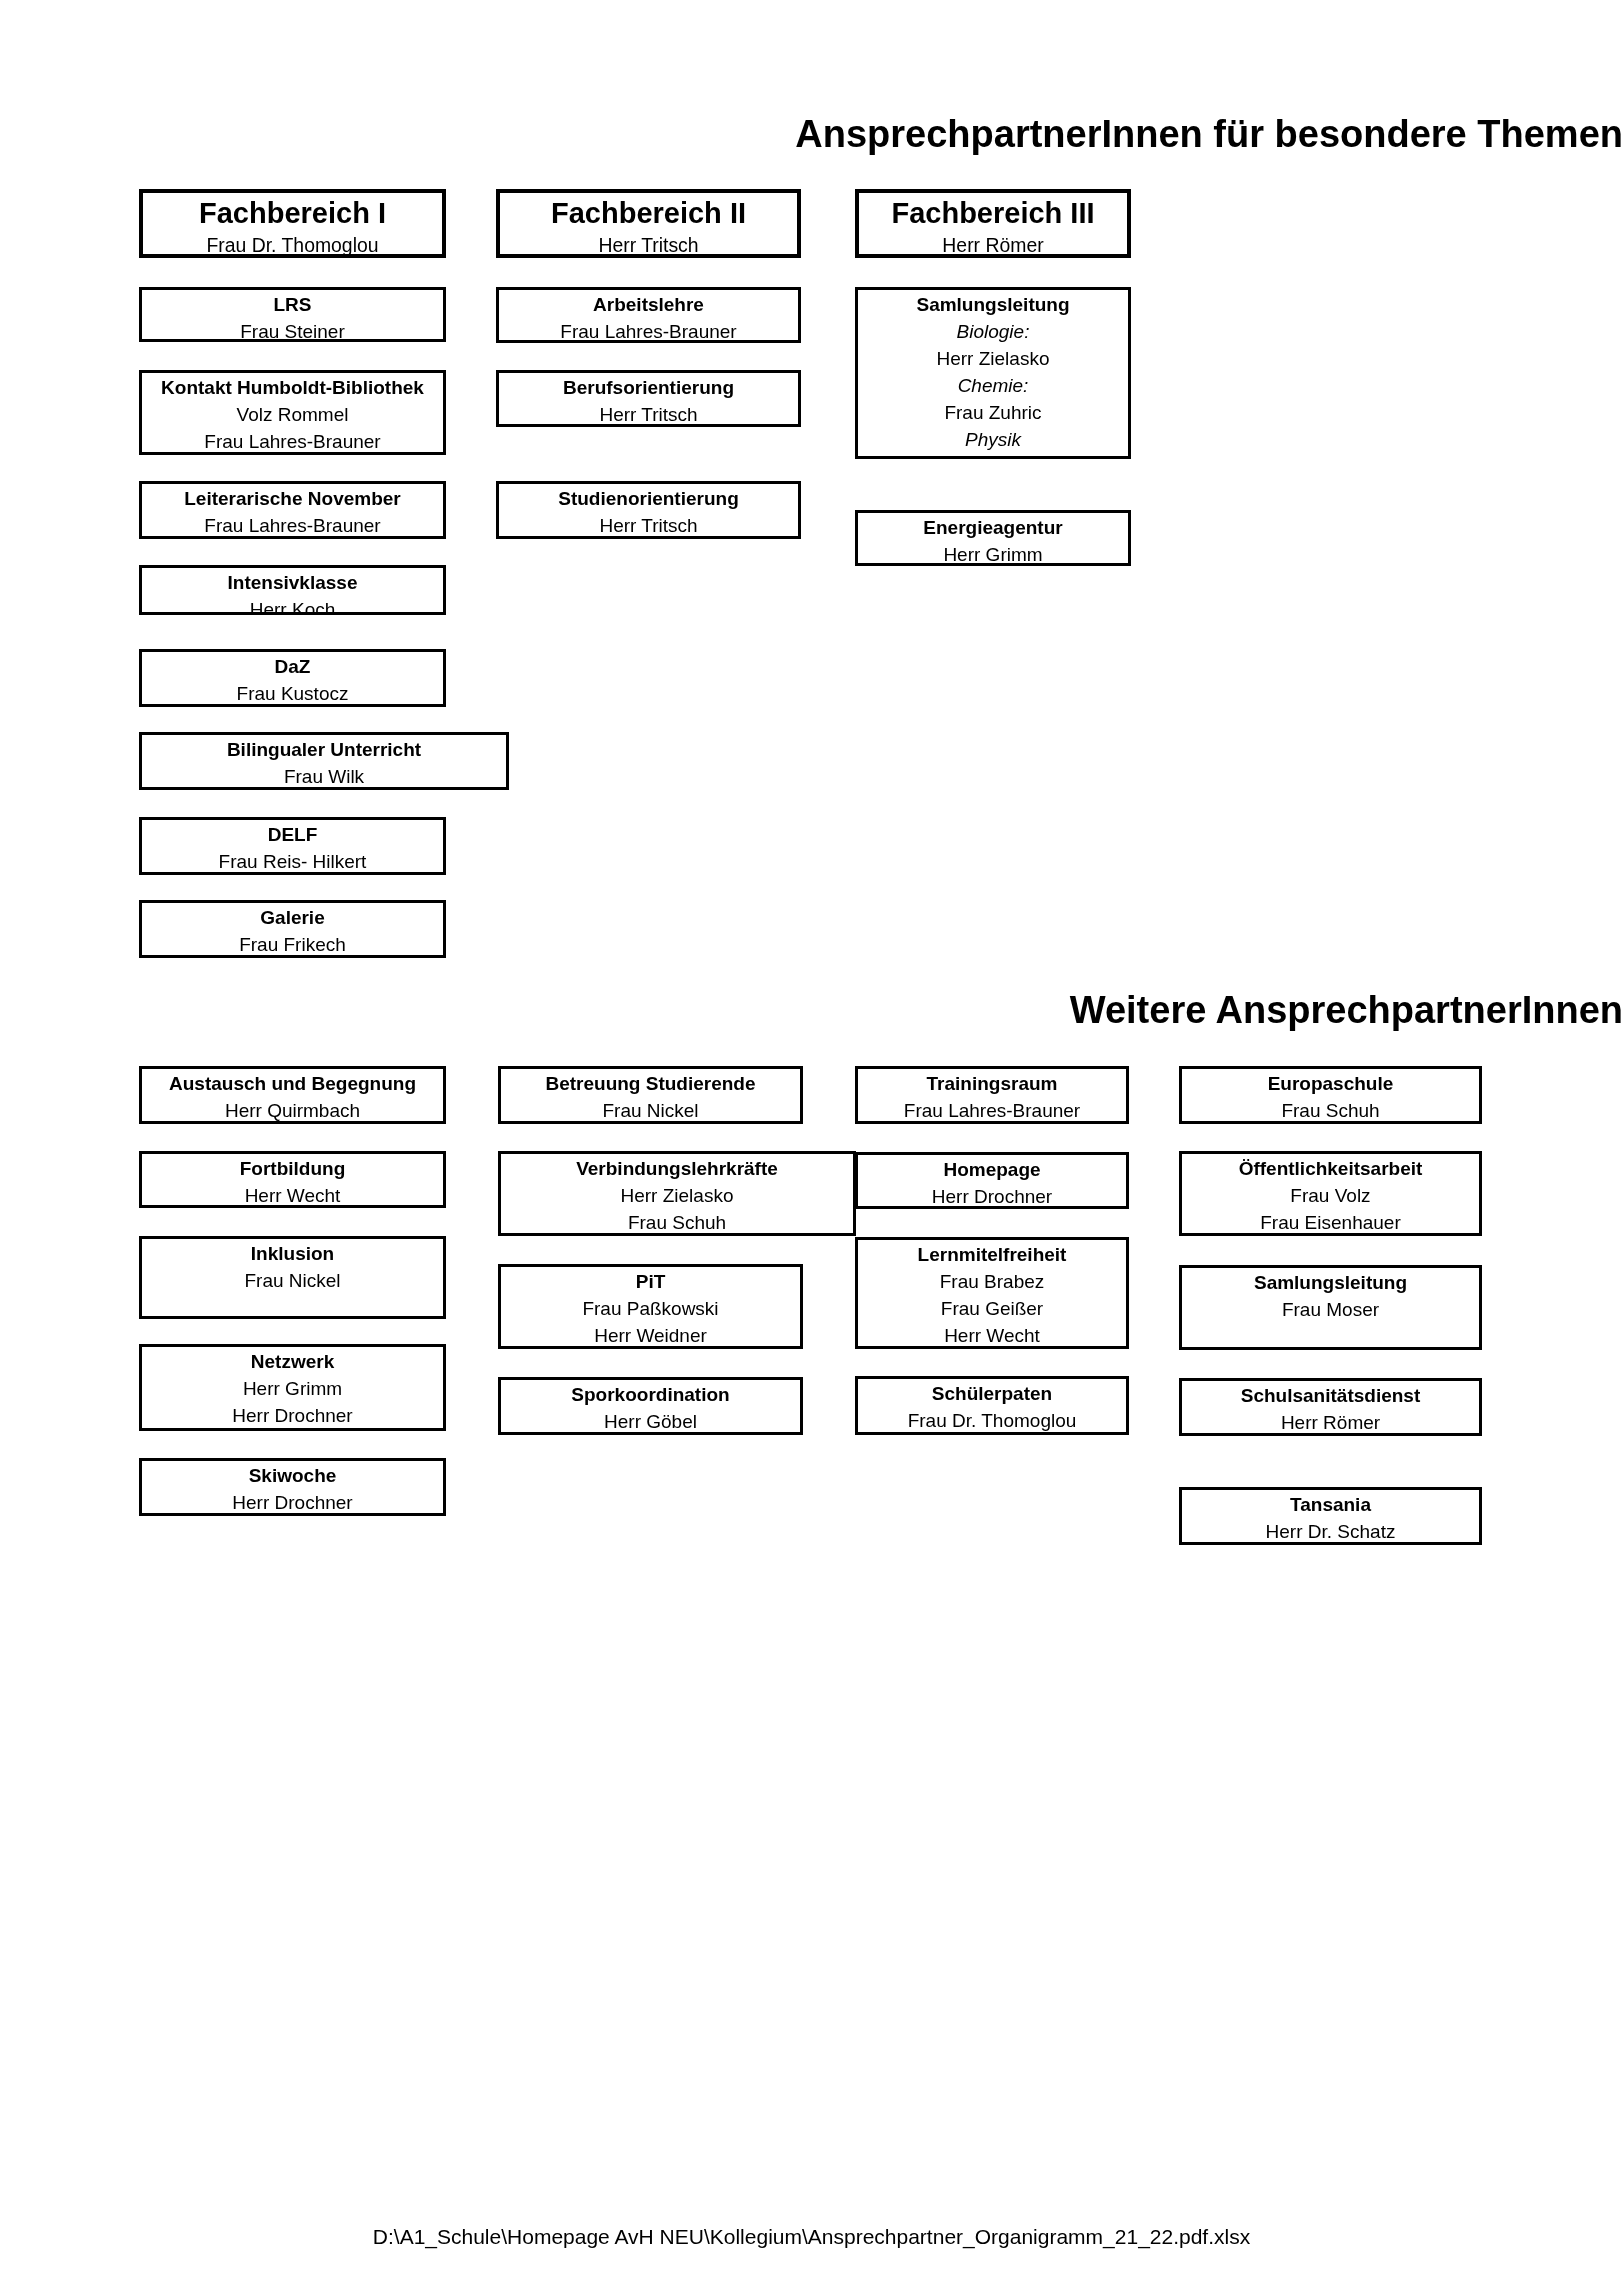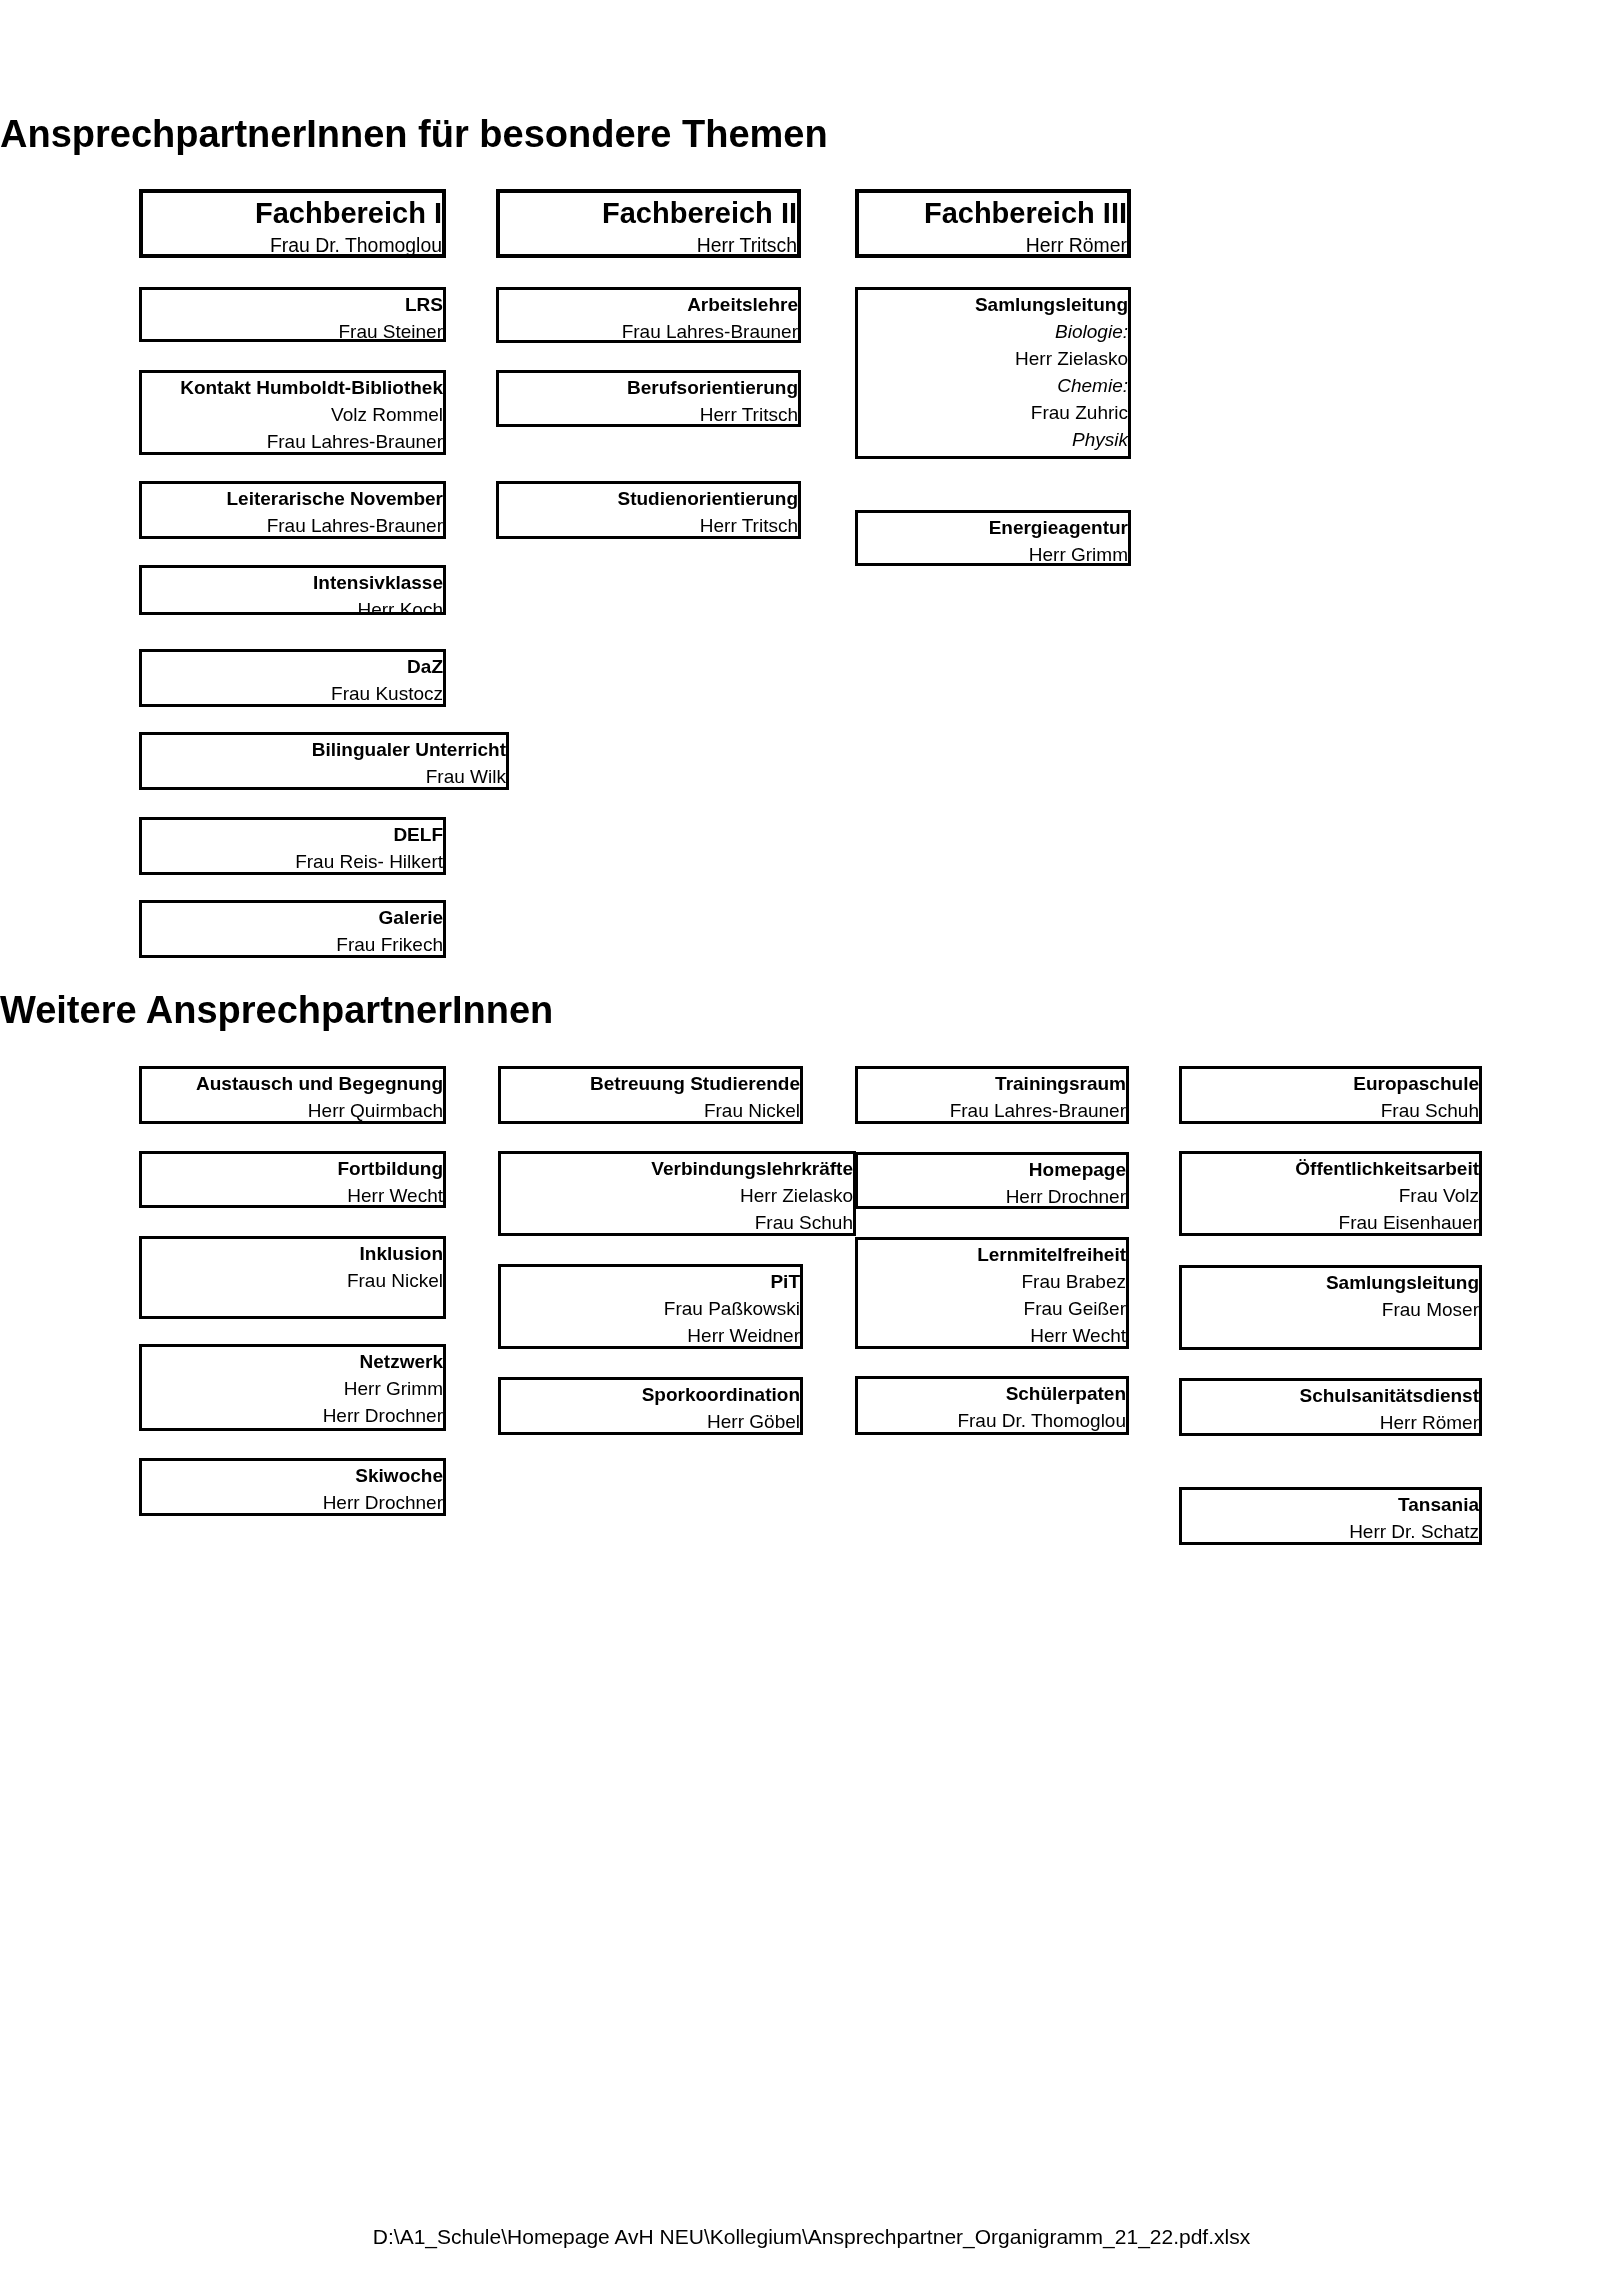--- a/index.html
+++ b/index.html
@@ -1,21 +1,21 @@
 <!DOCTYPE html>
 <html style="font-size:11px"><head>
 <meta charset="utf-8">
 <style>
   html,body{margin:0;padding:0;background:#ffffff;}
   body{width:1623px;height:2295px;position:relative;overflow:hidden;
        font-family:"Liberation Sans", sans-serif;color:#000;}
-  .section-title{position:absolute;left:0;width:1623px;text-align:left;
+  .section-title{position:absolute;left:0;width:1623px;text-align:right;
        font-weight:700;font-size:38px;line-height:42px;white-space:nowrap;}
   .box{position:absolute;border:3.5px solid #000;box-sizing:border-box;
-       background:#fff;text-align:right;padding-top:2.1px;overflow:hidden;}
+       background:#fff;text-align:center;padding-top:2.1px;overflow:hidden;}
   .box.hdr{border-width:4.2px;}
   .box-title{font-weight:700;font-size:19px;line-height:26px;white-space:nowrap;}
   .box-line{font-size:19px;line-height:27px;white-space:nowrap;}
   .hdr .box-title{font-size:29px;line-height:37px;}
   .hdr .box-line{font-size:19.4px;line-height:26px;}
   .italic{font-style:italic;}
   .footer{position:absolute;left:0;width:1623px;top:2225px;text-align:center;
        font-size:21px;line-height:23.6px;white-space:nowrap;}
 </style>
 </head>

